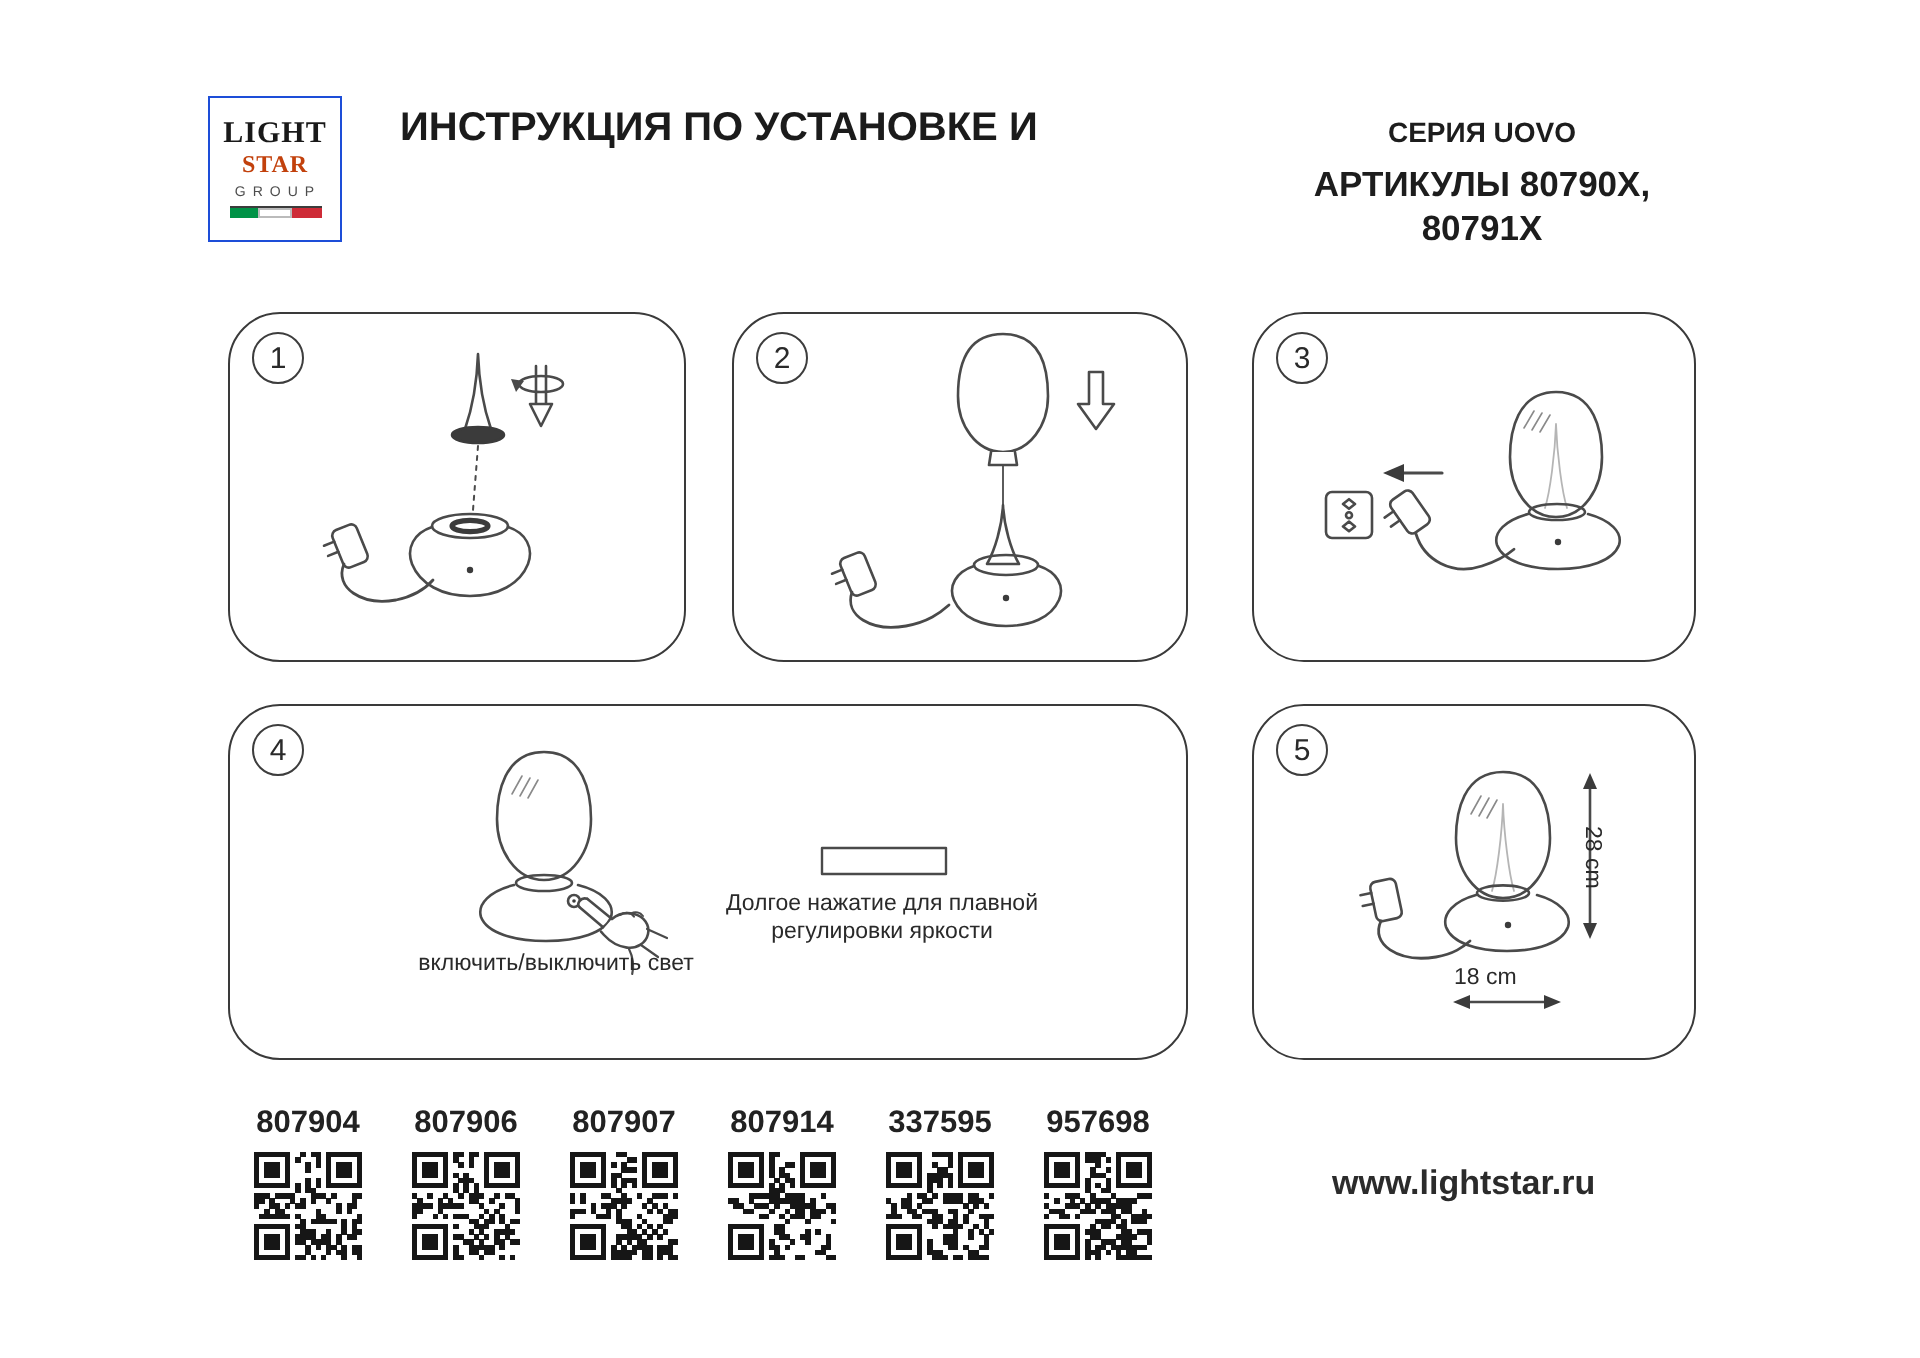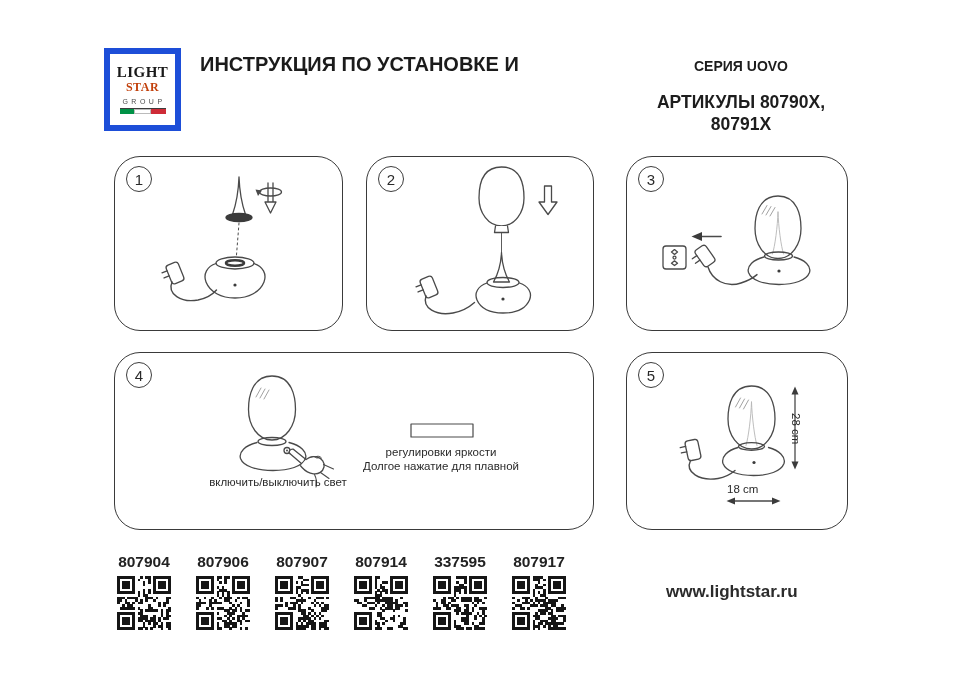--- a/index.html
+++ b/index.html
@@ -1,47 +1,47 @@
 <!DOCTYPE html>
 <html><head>
 <meta charset="utf-8">
 <style>
   html,body{margin:0;padding:0;background:#e8e8e8;}
   .page{position:relative;width:960px;height:679px;background:#ffffff;margin:0 auto;
         font-family:"Liberation Sans",sans-serif;color:#1d1d1d;overflow:hidden;}
   
-  .logo{position:absolute;left:104px;top:48px;width:65px;height:71px;border:6px solid #1d4ed8;
+  .logo{position:absolute;left:104px;top:48px;width:65px;height:71px;border:1px solid #1d4ed8;
         display:flex;flex-direction:column;align-items:center;justify-content:center;background:#fff;}
   .logo-l1{font-family:"Liberation Serif",serif;font-weight:700;font-size:15px;line-height:14px;letter-spacing:.5px;color:#191919;}
   .logo-l2{font-family:Liberation Serif, serif;font-weight:700;font-size:12px;line-height:17px;letter-spacing:.5px;color:#c2410c;}
   .logo-l3{font-size:7px;letter-spacing:3.5px;color:#4d4d4d;margin:2px 0 0 3px;}
   .logo-flag{display:flex;width:46px;height:5px;margin-top:3px;border-top:1px solid #3c3c3c;}
   .logo-flag i{flex:1;display:block;}
   .fg{background:#009246;}.fw{background:#ffffff;border:0.5px solid #bbb;}.fr{background:#ce2b37;}
   .title{position:absolute;left:200px;top:54px;font-size:20px;font-weight:700;line-height:21px;color:#1b1b1b;text-align:center;}
   .series{position:absolute;left:650px;top:58px;width:182px;text-align:center;}
-  .series-name{font-size:14px;font-weight:700;margin-bottom:17px;}
+  .series-name{font-size:14px;font-weight:700;margin-bottom:7px;}
   .articles{font-size:17.5px;font-weight:700;line-height:22px;}
   
   .panel{position:absolute;border:1.3px solid #3a3a3a;border-radius:26px;background:#fff;}
   .p1{left:114px;top:156px;width:227px;height:173px;}
   .p2{left:366px;top:156px;width:226px;height:173px;}
   .p3{left:626px;top:156px;width:220px;height:173px;}
   .p4{left:114px;top:352px;width:478px;height:176px;}
   .p5{left:626px;top:352px;width:220px;height:176px;}
   .step-num{position:absolute;left:11px;top:9px;width:24px;height:24px;border:1.3px solid #3d3d3d;border-radius:50%;
             display:flex;align-items:center;justify-content:center;font-size:15px;color:#2a2a2a;}
   .panel svg.illu{position:absolute;left:0;top:0;width:100%;height:100%;}
   .note{position:absolute;font-size:11.5px;line-height:14px;text-align:center;color:#2a2a2a;}
   .touch-note{left:53px;top:122px;width:220px;}
   .hold-note{left:216px;top:92px;width:220px;}
   .dim-v{position:absolute;left:175px;top:60px;font-size:11.5px;color:#2a2a2a;transform:rotate(90deg);transform-origin:left top;white-space:nowrap;}
   .dim-h{position:absolute;left:100px;top:130px;width:53px;font-size:11.5px;color:#2a2a2a;}
   
-  .qr-strip{position:absolute;left:117px;top:553px;display:flex;}
+  .qr-strip{position:absolute;left:127px;top:553px;display:flex;}
   .qr-item{width:54px;margin-right:25px;display:flex;flex-direction:column;align-items:center;}
   .qr-label{font-size:15.5px;font-weight:600;color:#222;margin-bottom:5px;}
   .qr-box{width:54px;height:54px;}
   .website{position:absolute;left:666px;top:582px;font-size:17px;font-weight:700;color:#2b2b2b;}
 </style>
 </head>
 <body>
 
 <div class="page">
 
@@ -168,22 +168,22 @@
           <path d="M195,104.5 c2.5,-1.8 5.5,-1.3 7,0.8 M200.5,103.8 c2.2,-1.2 4.6,-0.6 6,1.2" stroke-width="1"></path>
           <path d="M208.5,111.5 l10,4.5 M205.5,119.5 l8.5,6 M199.5,121.5 c2,4 2.6,8 1.6,12.5" stroke-width="1.1"></path>
         </g>
         <rect x="296" y="71" width="62" height="13" fill="#fff" stroke-width="1.2"></rect>
       </g>
     </svg>
     <div class="note touch-note">
       <div>включить/выключить свет</div>
     </div>
     <div class="note hold-note">
+      <div>Долгое нажатие для плавной</div>
       <div>регулировки яркости</div>
-      <div>Долгое нажатие для плавной</div>
     </div>
   </div>
 
   <div class="panel p5">
     <div class="step-num">5</div>
     <svg class="illu" viewBox="0 0 220 176">
       <g stroke="#4a4a4a" fill="none" stroke-width="1.3" stroke-linecap="round" stroke-linejoin="round">
         <path d="M124.5,33 C144.5,33 148,53.5 148,66 C148,81.8 138.5,96 124.5,96 C110.5,96 101,81.8 101,66 C101,53.5 104.5,33 124.5,33 Z" fill="#fff"></path>
         <path d="M108.5,54 L113.5,45 M112.5,55 L117.5,46 M116.5,56 L121.5,47" stroke-width="0.8" stroke="#8a8a8a"></path>
         <path d="M124.5,49 C124,64 121.5,84 119,92.5 M124.5,49 C125,64 127.5,84 130,92.5" stroke="#b5b5b5" stroke-width="0.9"></path>
@@ -1301,21 +1301,21 @@
             <rect x="11" y="20" width="1.05" height="1.05"></rect>
             <rect x="13" y="20" width="1.05" height="1.05"></rect>
             <rect x="14" y="20" width="1.05" height="1.05"></rect>
             <rect x="16" y="20" width="1.05" height="1.05"></rect>
             <rect x="17" y="20" width="1.05" height="1.05"></rect>
             <rect x="18" y="20" width="1.05" height="1.05"></rect>
             <rect x="19" y="20" width="1.05" height="1.05"></rect>
           </svg></div>
     </div>
     <div class="qr-item">
-      <div class="qr-label">807917</div>
+      <div class="qr-label">957698</div>
       <div class="qr-box"><svg viewBox="0 0 21 21" width="100%" height="100%" shape-rendering="crispEdges" fill="#161616">
             <rect x="0" y="0" width="1.05" height="1.05"></rect>
             <rect x="1" y="0" width="1.05" height="1.05"></rect>
             <rect x="2" y="0" width="1.05" height="1.05"></rect>
             <rect x="3" y="0" width="1.05" height="1.05"></rect>
             <rect x="4" y="0" width="1.05" height="1.05"></rect>
             <rect x="5" y="0" width="1.05" height="1.05"></rect>
             <rect x="6" y="0" width="1.05" height="1.05"></rect>
             <rect x="8" y="0" width="1.05" height="1.05"></rect>
             <rect x="9" y="0" width="1.05" height="1.05"></rect>

